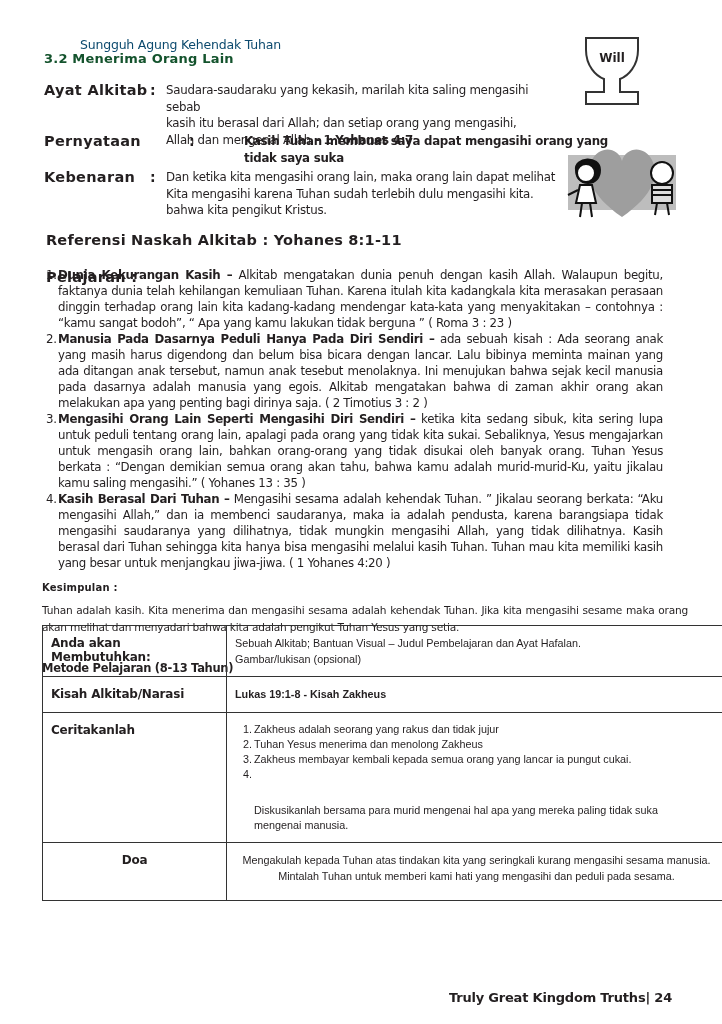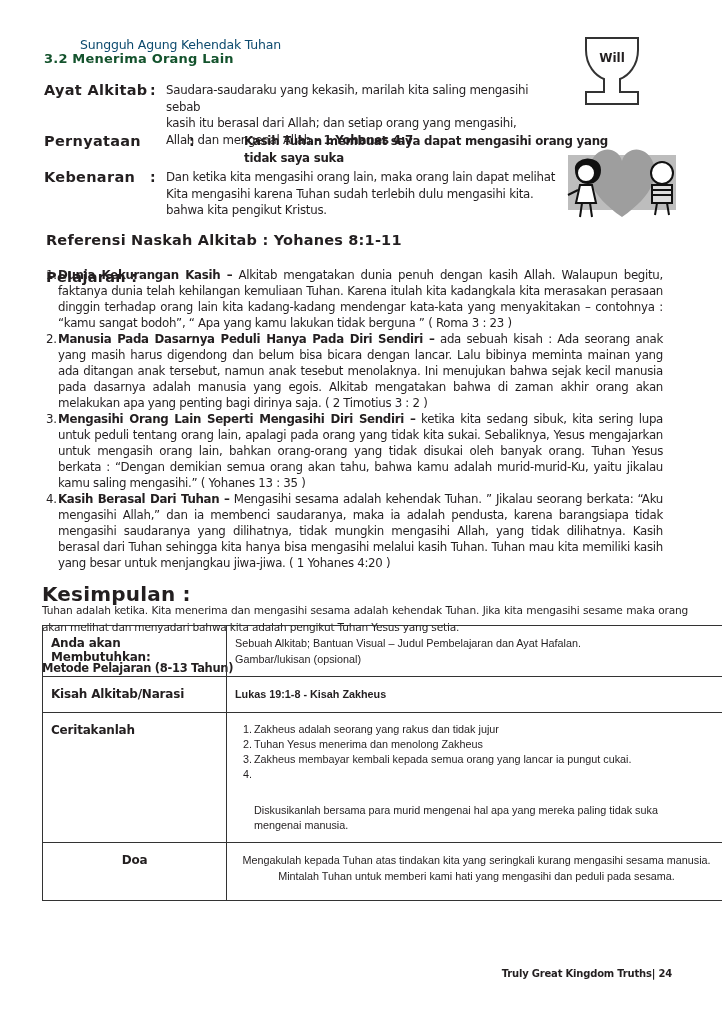--- a/index.html
+++ b/index.html
@@ -20,34 +20,34 @@
   .kids { position: absolute; left: 560px; top: 135px; width: 140px; height: 85px; }
 
   .ref { position: absolute; left: 46px; top: 220px; font-size: 14.5px; font-weight: bold; letter-spacing: 0.2px; margin-top: 12px; }
   .pel-head { position: absolute; left: 46px; top: 245px; font-size: 14.5px; font-weight: bold; letter-spacing: 0.3px; margin-top: 24px; }
 
   .lesson-list { position: absolute; left: 46px; top: 267px; width: 617px; list-style: none; }
   .lesson-item { display: flex; font-size: 11.8px; line-height: 16px; letter-spacing: -0.3px; text-align: justify; margin-bottom: 0px; }
   .lesson-num { width: 12px; flex: none; }
   .lesson-body { flex: 1; }
 
-  .kes-head { position: absolute; left: 42px; top: 582px; font-size: 20px; font-weight: bold; letter-spacing: 0.2px; }
+  .kes-head { position: absolute; left: 42px; top: 582px; font-size: 10px; font-weight: bold; letter-spacing: 0.2px; }
   .kes-text { position: absolute; left: 42px; top: 602px; width: 646px; font-size: 10.6px; line-height: 16.5px; letter-spacing: -0.2px; text-align: justify; }
 
   .metode-head { position: absolute; left: 42px; top: 641px; font-size: 11.5px; font-weight: bold; letter-spacing: -0.3px; margin-top: 20px; }
 
   table.method { position: absolute; left: 42px; top: 625px; width: 685px; border-collapse: collapse; border: 1.5px solid #333; }
   table.method td { border: 1.5px solid #333; vertical-align: top; }
   td.mlabel { width: 184px; padding: 10px 8px; font-size: 12px; font-weight: bold; letter-spacing: -0.2px; }
   td.mval { padding: 9px 8px; font-family: "Liberation Sans", sans-serif; font-size: 10.8px; line-height: 16px; }
   .story-list { list-style: none; padding-left: 8px; }
   .story-list li { display: flex; line-height: 15px; }
   .story-list .snum { width: 11px; flex: none; }
 
-  .footer { position: absolute; right: 50px; top: 968px; font-size: 10px; font-weight: bold; letter-spacing: -0.2px; }
+  .footer { position: absolute; right: 50px; top: 990px; font-size: 13px; font-weight: bold; letter-spacing: -0.2px; }
 </style>
 </head>
 <body>
 
 <div class="subtitle">Sungguh Agung Kehendak Tuhan</div>
 <div class="title">3.2 Menerima Orang Lain</div>
 
 <svg class="cup" viewBox="0 0 58 70">
   <path d="M3 2 H55 V14 C55 30 45 40 37 43 V56 H55 V68 H3 V56 H21 V43 C13 40 3 30 3 14 Z" fill="#fff" stroke="#333" stroke-width="2"></path>
   <text x="29" y="26" text-anchor="middle" font-family="DejaVu Sans, sans-serif" font-weight="bold" font-size="12" fill="#231f20">Will</text>
@@ -119,21 +119,21 @@
     <span class="lesson-num">3.</span>
     <span class="lesson-body"><b>Mengasihi Orang Lain Seperti Mengasihi Diri Sendiri –</b><span> ketika kita sedang sibuk, kita sering lupa untuk peduli tentang orang lain, apalagi pada orang yang tidak kita sukai. Sebaliknya, Yesus mengajarkan untuk mengasih orang lain, bahkan orang-orang yang tidak disukai oleh banyak orang. Tuhan Yesus berkata : “Dengan demikian semua orang akan tahu, bahwa kamu adalah murid-murid-Ku, yaitu jikalau kamu saling mengasihi.” ( Yohanes 13 : 35 )</span></span>
   </li>
   <li class="lesson-item">
     <span class="lesson-num">4.</span>
     <span class="lesson-body"><b>Kasih Berasal Dari Tuhan –</b><span> Mengasihi sesama adalah kehendak Tuhan. ” Jikalau seorang berkata: “Aku mengasihi Allah,” dan ia membenci saudaranya, maka ia adalah pendusta, karena barangsiapa tidak mengasihi saudaranya yang dilihatnya, tidak mungkin mengasihi Allah, yang tidak dilihatnya. Kasih berasal dari Tuhan sehingga kita hanya bisa mengasihi melalui kasih Tuhan. Tuhan mau kita memiliki kasih yang besar untuk menjangkau jiwa-jiwa. ( 1 Yohanes 4:20 )</span></span>
   </li>
 </ol>
 
 <div class="kes-head">Kesimpulan :</div>
-<div class="kes-text">Tuhan adalah ketika. Kita menerima dan mengasihi sesama adalah kehendak Tuhan. Jika kita mengasihi sesame maka orang akan melihat dan menyadari bahwa kita adalah pengikut Tuhan Yesus yang setia.</div>
+<div class="kes-text">Tuhan adalah kasih. Kita menerima dan mengasihi sesama adalah kehendak Tuhan. Jika kita mengasihi sesame maka orang akan melihat dan menyadari bahwa kita adalah pengikut Tuhan Yesus yang setia.</div>
 
 <div class="metode-head">Metode Pelajaran (8-13 Tahun)</div>
 
 <table class="method">
   <tbody>
       <tr style="height:47px;">
     <td class="mlabel">Anda akan Membutuhkan:</td>
     <td class="mval">
       <div>Sebuah Alkitab; Bantuan Visual – Judul Pembelajaran dan Ayat Hafalan.</div>
       <div>Gambar/lukisan (opsional)</div>

